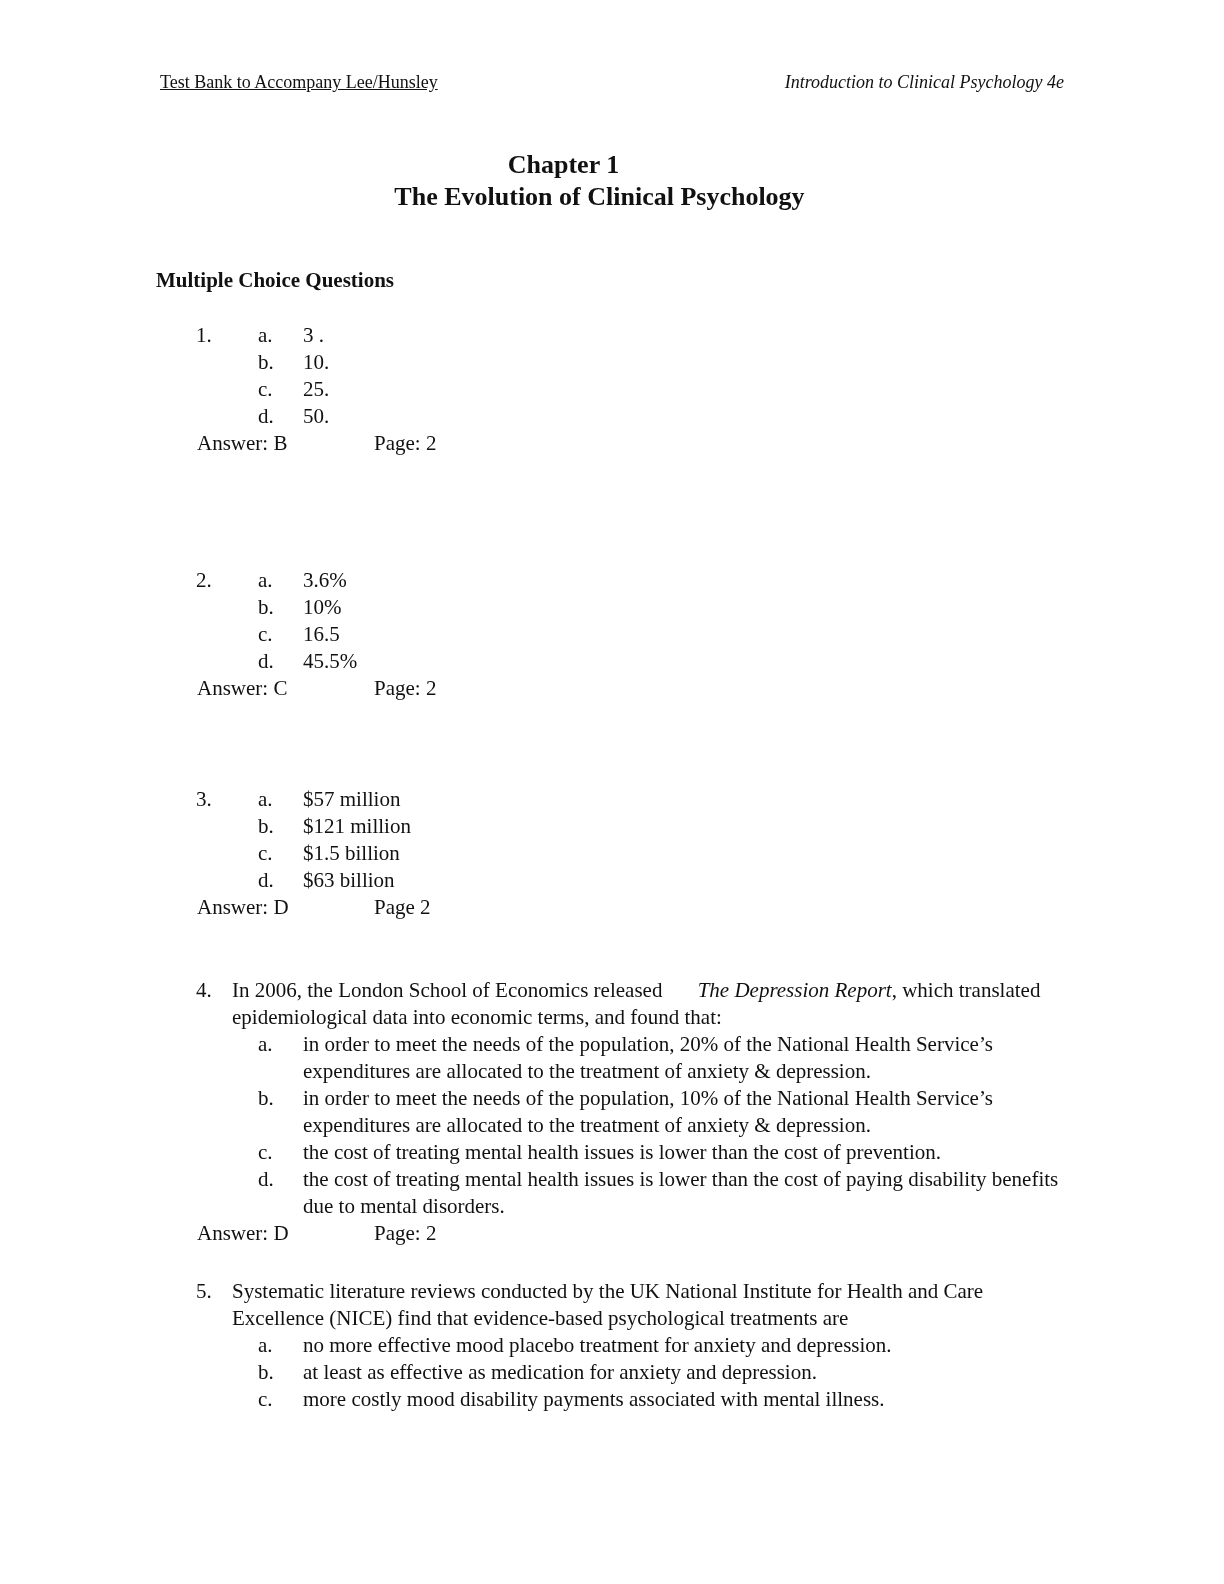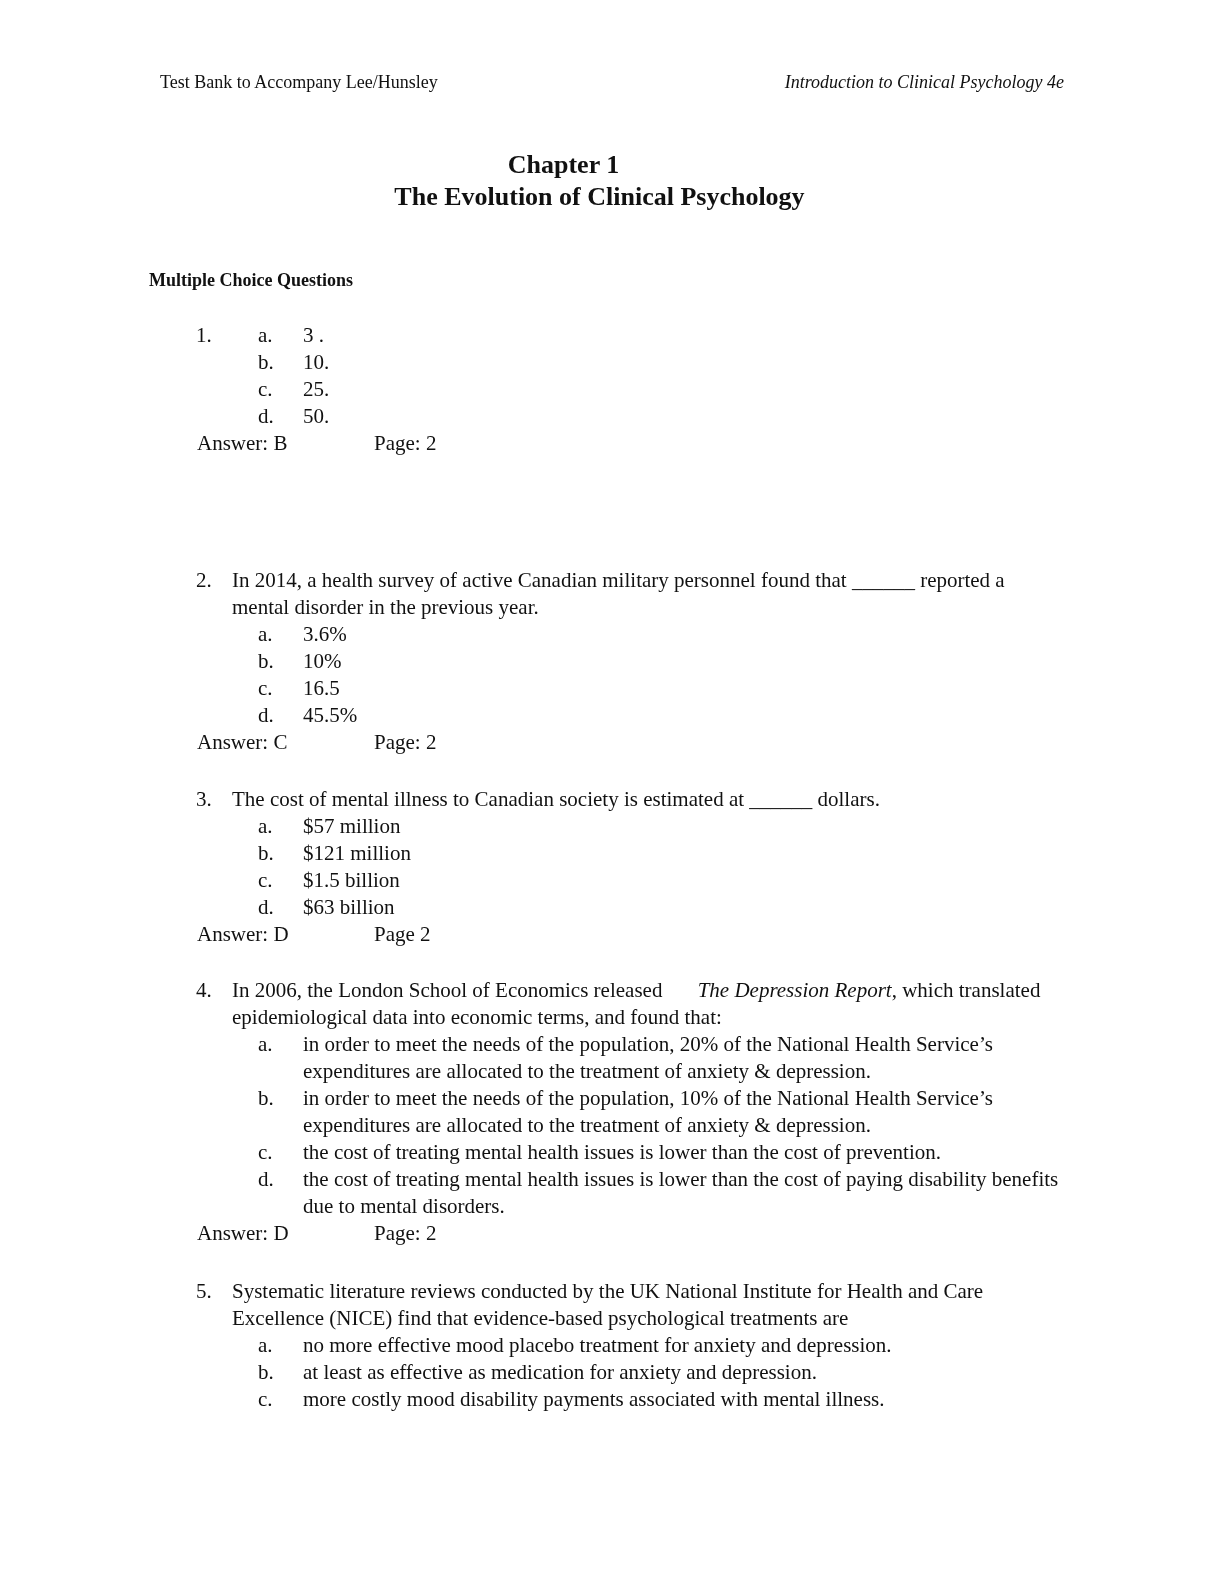--- a/index.html
+++ b/index.html
@@ -1,31 +1,31 @@
 <!DOCTYPE html>
 <html><head>
   <meta charset="utf-8">
   <style>
     html, body { margin: 0; padding: 0; background: #ffffff; }
     body {
       width: 1224px; height: 1584px; position: relative; overflow: hidden;
       font-family: "Liberation Serif", "DejaVu Serif", serif; color: #111;
     }
     .hdr { position: absolute; top: 70px; font-size: 18px; line-height: 24px; }
-    .hdr-left { left: 160px; }
+    .hdr-left { left: 160px; text-decoration: underline; }
     .hdr-right { right: 160px; font-style: italic; }
     .title {
       position: absolute; left: 0; width: 1127px; text-align: center;
       font-weight: bold; font-size: 26px; line-height: 34px;
     }
     .t1 { top: 148px; }
     .t2 { top: 180px; padding-left: 36px; }
     .section {
-      position: absolute; left: 149px; top: 266px;
-      font-weight: bold; font-size: 18px; line-height: 28px;
+      position: absolute; left: 156px; top: 266px;
+      font-weight: bold; font-size: 21px; line-height: 28px;
     }
     .q { position: absolute; left: 160px; width: 900px; font-size: 21px; line-height: 27px; }
     .stem { position: relative; padding-left: 72px; }
     .num { position: absolute; left: 36px; top: 0; }
     .opt { position: relative; padding-left: 143px; }
     .olet { position: absolute; left: 98px; top: 0; }
     .ans { position: relative; padding-left: 37px; white-space: pre; }
     .ans .pg { position: absolute; left: 214px; top: 0; }
     i { font-style: italic; margin-left: 30px; }
   </style>
@@ -47,33 +47,31 @@
   <div class="opt"><span class="olet">a.</span><span>3 .</span></div>
   <div class="opt"><span class="olet">b.</span><span>10.</span></div>
   <div class="opt"><span class="olet">c.</span><span>25.</span></div>
   <div class="opt"><span class="olet">d.</span><span>50.</span></div>
   <div class="ans"><span>Answer: B</span><span class="pg">Page: 2</span></div>
 </div>
 
 <div class="q" style="top:567px;">
   <div class="stem">
     <span class="num">2.</span>
-    <span>In 2014, a health survey of active Canadian military personnel found that ______ reported a mental disorder in the previous year.</span>
   </div>
   <div class="opt"><span class="olet">a.</span><span>3.6%</span></div>
   <div class="opt"><span class="olet">b.</span><span>10%</span></div>
   <div class="opt"><span class="olet">c.</span><span>16.5</span></div>
   <div class="opt"><span class="olet">d.</span><span>45.5%</span></div>
   <div class="ans"><span>Answer: C</span><span class="pg">Page: 2</span></div>
 </div>
 
 <div class="q" style="top:786px;">
   <div class="stem">
     <span class="num">3.</span>
-    <span>The cost of mental illness to Canadian society is estimated at ______ dollars.</span>
   </div>
   <div class="opt"><span class="olet">a.</span><span>$57 million</span></div>
   <div class="opt"><span class="olet">b.</span><span>$121 million</span></div>
   <div class="opt"><span class="olet">c.</span><span>$1.5 billion</span></div>
   <div class="opt"><span class="olet">d.</span><span>$63 billion</span></div>
   <div class="ans"><span>Answer: D</span><span class="pg">Page 2</span></div>
 </div>
 
 <div class="q" style="top:977px;">
   <div class="stem">

